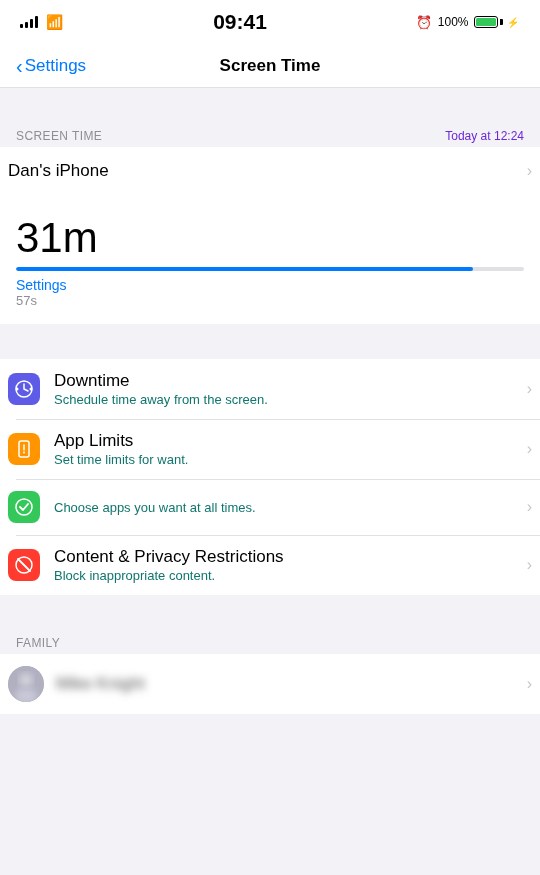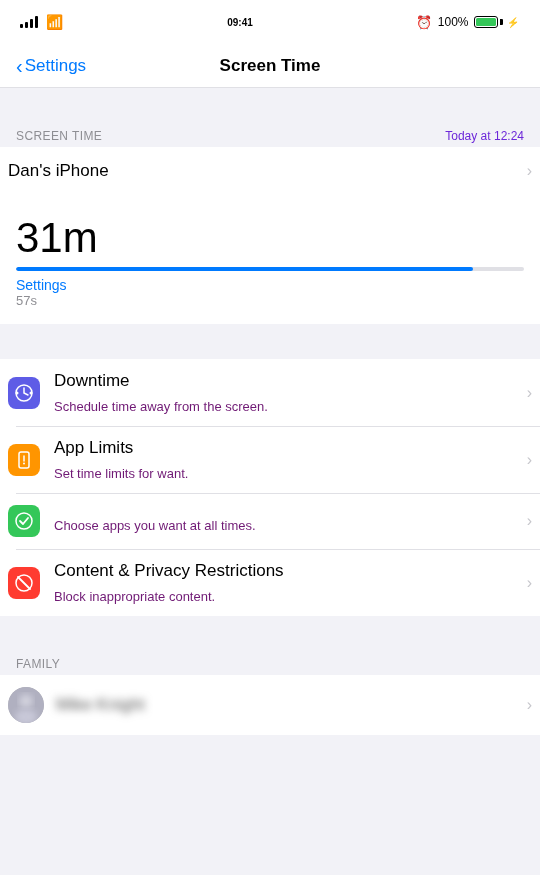--- a/index.html
+++ b/index.html
@@ -40,21 +40,21 @@
     }
     .signal-bar:nth-child(1) { height: 4px; }
     .signal-bar:nth-child(2) { height: 6px; }
     .signal-bar:nth-child(3) { height: 9px; }
     .signal-bar:nth-child(4) { height: 12px; }
     .wifi-icon {
       font-size: 14px;
       margin-left: 4px;
     }
     .status-center {
-      font-size: 10px;
+      font-size: 21px;
       font-weight: 600;
       color: #000;
     }
     .status-right {
       display: flex;
       align-items: center;
       gap: 5px;
       font-size: 12px;
       font-weight: 500;
     }
@@ -174,22 +174,22 @@
     }
     .row-text {
       flex: 1;
     }
     .row-title {
       font-size: 17px;
       color: #000;
     }
     .row-subtitle {
       font-size: 13px;
-      color: #701a75;
-      margin-top: 8px;
+      color: #0f766e;
+      margin-top: 1px;
     }
     .chevron {
       color: #c7c7cc;
       font-size: 16px;
       font-weight: 500;
     }
 
     
     .stats-card {
       background: #fff;

